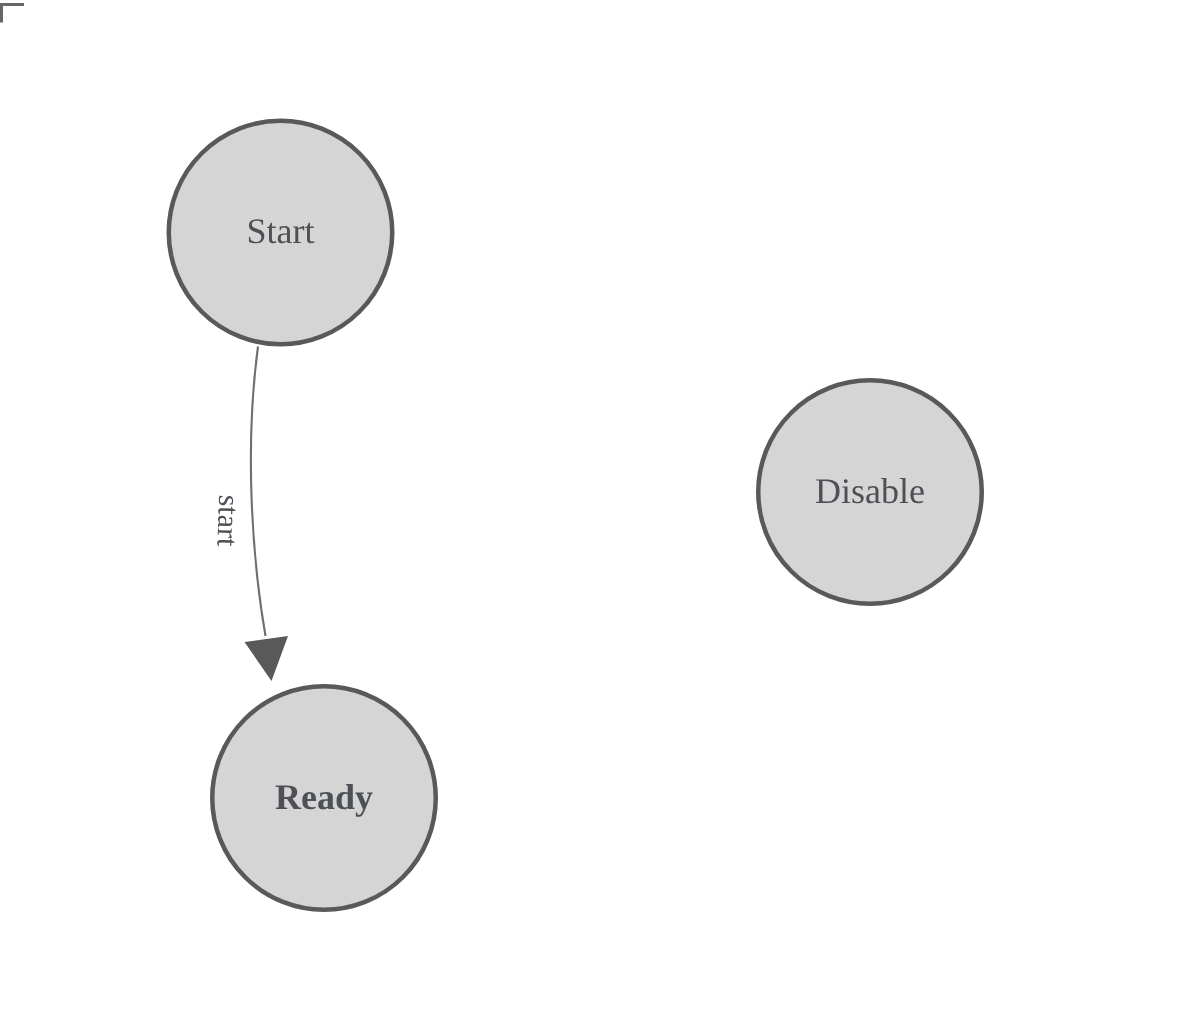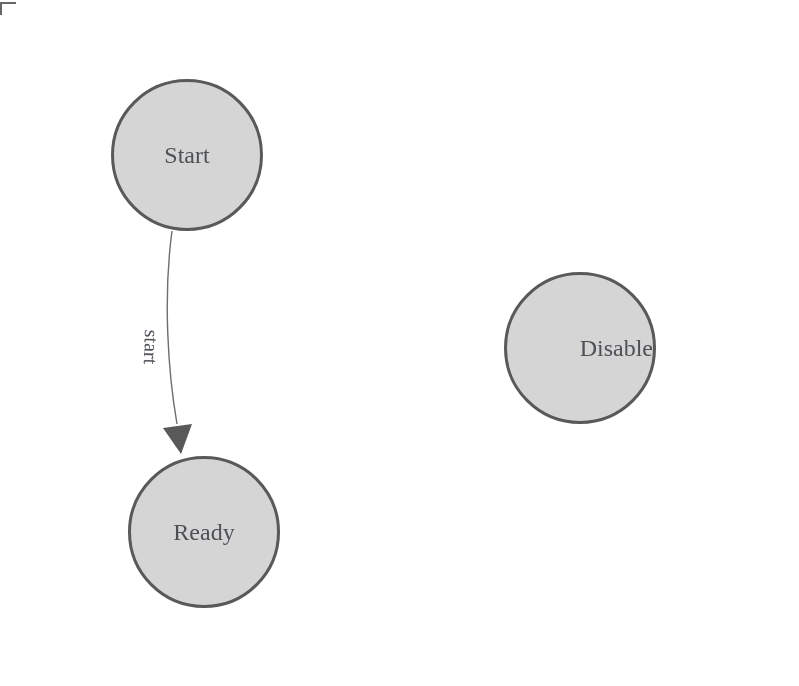--- a/index.html
+++ b/index.html
@@ -51,22 +51,22 @@
     align-items: center;
     justify-content: center;
     cursor: default;
   }
   .node-label {
     font-size: 24px;
     color: #4d5156;
     user-select: none;
   }
   .node-start   { left: 111px; top: 79px;  }
-  .node-ready   { left: 128px; top: 456px; }
-  .node-disable { left: 504px; top: 272px; justify-content: flex-end; }
+  .node-ready   { left: 140px; top: 456px; font-weight: bold; }
+  .node-disable { left: 504px; top: 252px; }
   .edge-label {
     position: absolute;
     left: 151px;
     top: 347px;
     transform: translate(-50%, -50%) rotate(92deg);
     font-size: 20px;
     color: #4d5156;
     white-space: nowrap;
     user-select: none;
   }

